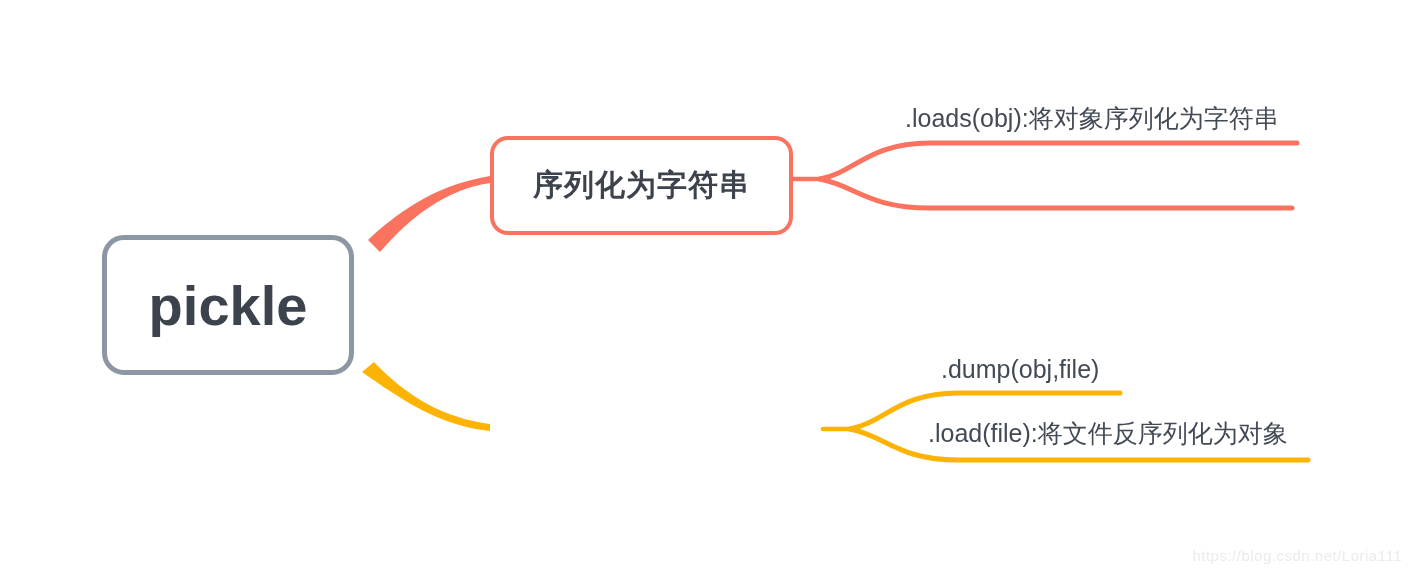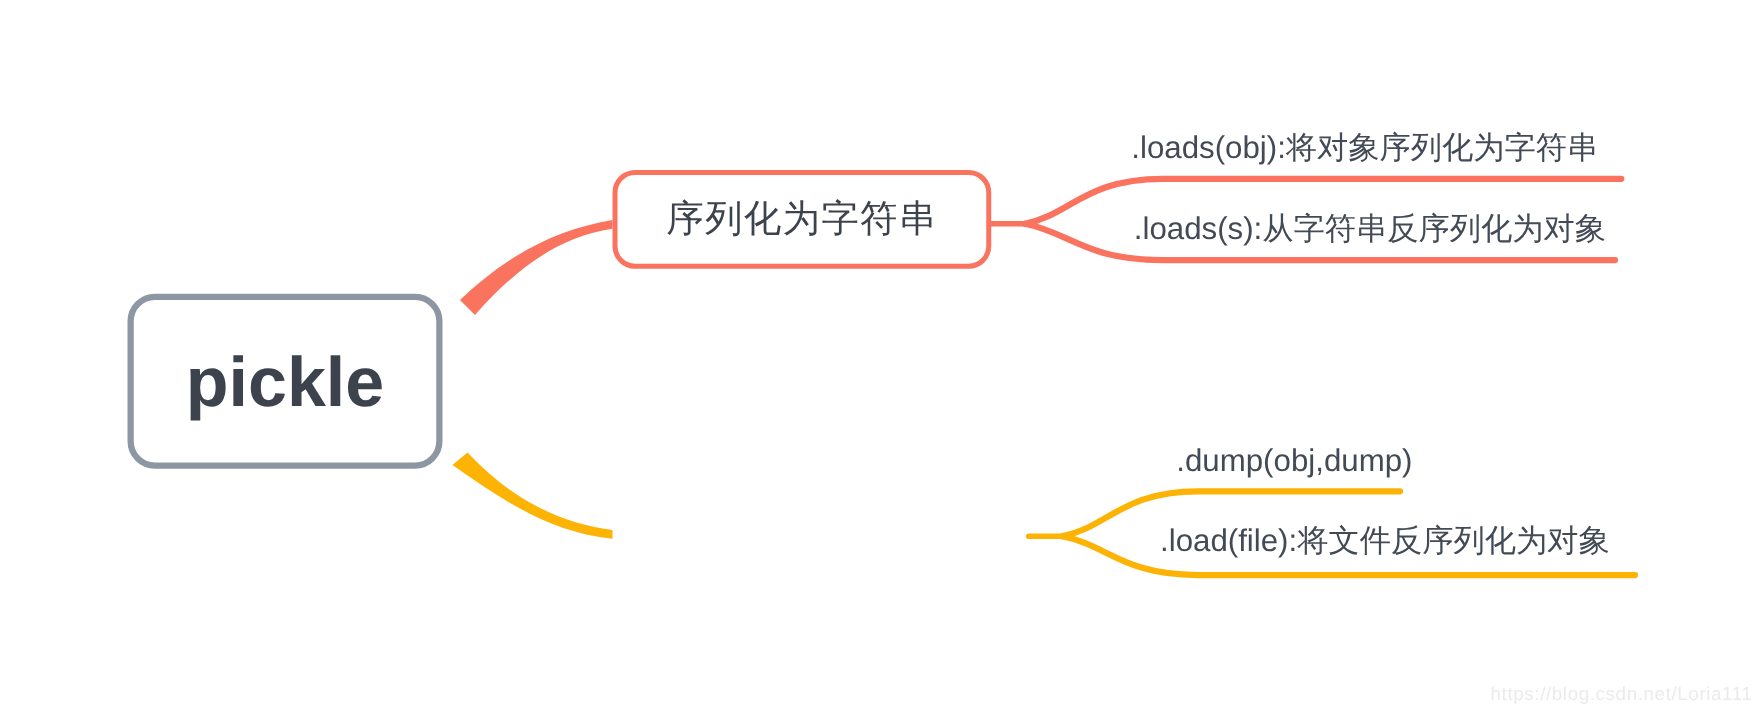--- a/index.html
+++ b/index.html
@@ -28,22 +28,22 @@
     display:flex;align-items:center;justify-content:center;
     background:var(--bg);
     color:var(--text);
   }
   .node.root{
     left:102px;top:235px;width:252px;height:140px;
     border:5px solid var(--gray);border-radius:22px;
     font-size:56px;font-weight:600;
   }
   .node.branch{
-    height:79px;border-radius:18px;
-    font-size:30px;font-weight:normal;
+    height:99px;border-radius:18px;
+    font-size:30px;font-weight:bold;
     letter-spacing:1px;
   }
   .node.branch-red{
     left:490px;top:136px;width:303px;
     border:4px solid var(--red);
   }
   .node.branch-yellow{
     left:490px;top:386px;width:333px;
     border:4px solid var(--yellow);
   }
@@ -88,19 +88,18 @@
     <path class="stroke-yellow" stroke-width="5" d="M 850,429 C 886,422 898,393 958,393 L 1120,393"></path>
     <path class="stroke-yellow" stroke-width="5" d="M 850,429 C 886,436 898,460 958,460 L 1308,460"></path>
   </svg>
 
   <div class="node root">pickle</div>
 
   <div class="node branch branch-red">序列化为字符串</div>
 
 
   <div class="leaf t1">.loads(obj):将对象序列化为字符串</div>
-  <div class="leaf t2">.loads(s):从字符串反序列化为对象</div>
-  <div class="leaf b1">.dump(obj,dump)</div>
+  <div class="leaf b1">.dump(obj,file)</div>
   <div class="leaf b2">.load(file):将文件反序列化为对象</div>
 
   <div class="watermark">https://blog.csdn.net/Loria111</div>
 
 </div>
 
 </body></html>

